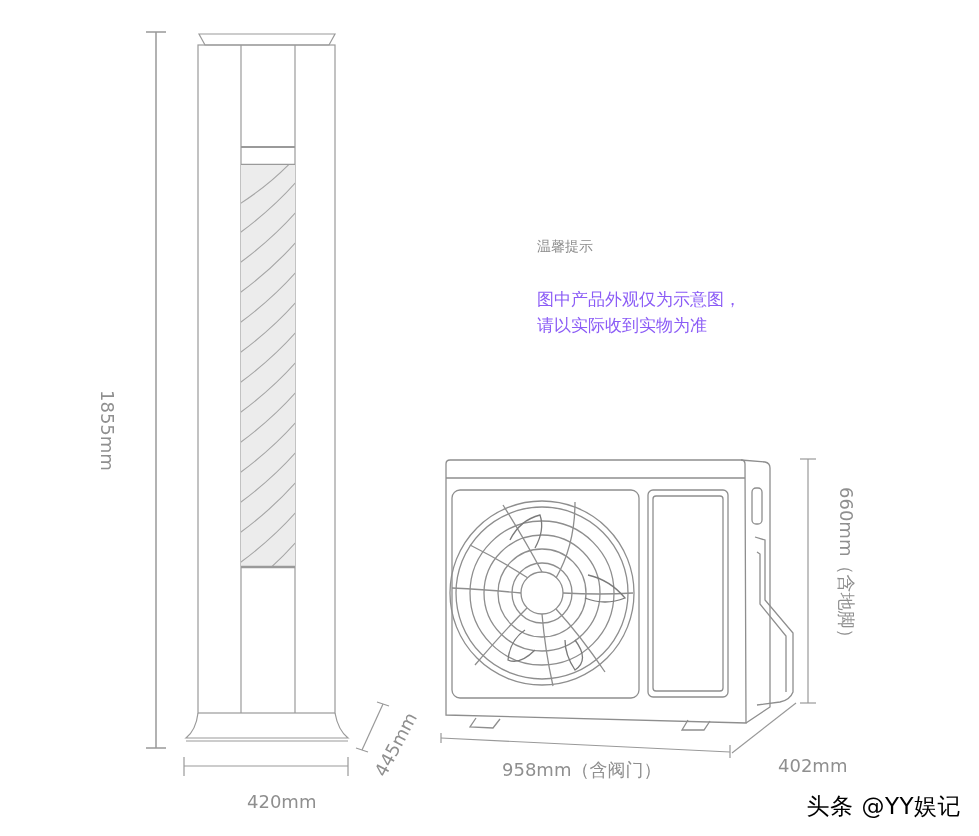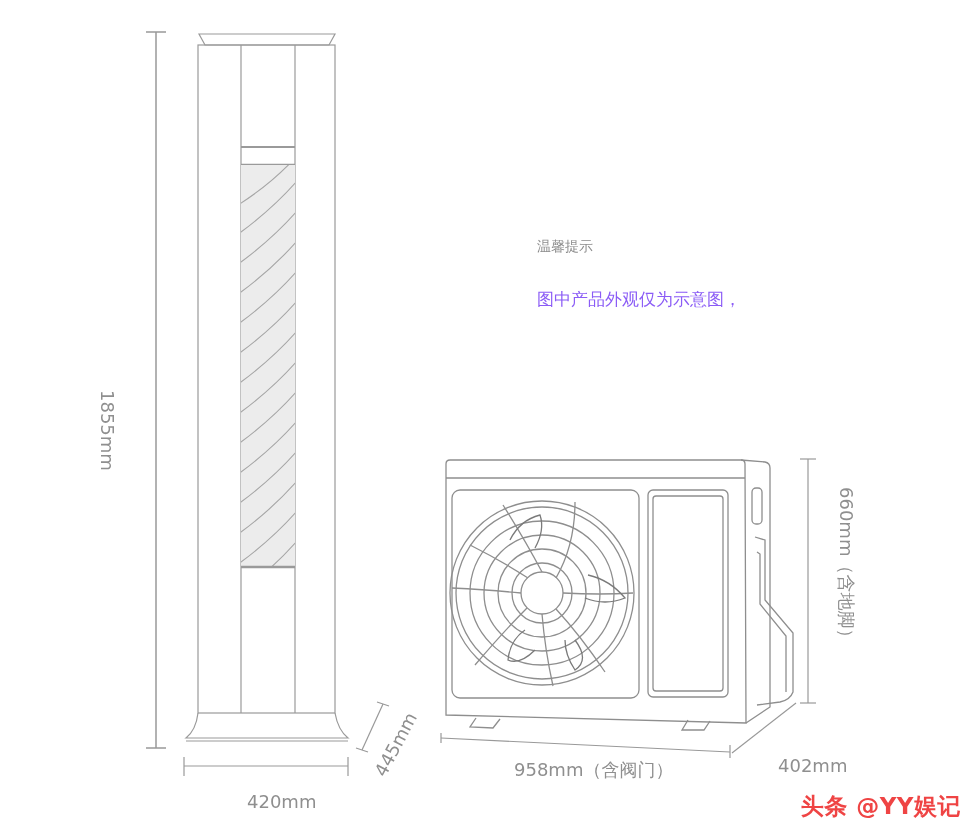--- a/index.html
+++ b/index.html
@@ -7,24 +7,24 @@
          font-family:"DejaVu Sans", "Liberation Sans", sans-serif; color:#8a8a8a; }
   svg.canvas { position:absolute; left:0; top:0; }
   .txt { position:absolute; white-space:nowrap; }
   .tip-title { left:537px; top:238px; font-size:14px; color:#8c8c8c; }
   .tip-body { left:537px; top:286px; font-size:17px; line-height:26px; color:#8b5cf6; }
   .tip-body span { display:block; }
   .dim { font-size:18px; color:#8f8f8f; }
   .dim-1855 { left:118px; top:390px; transform-origin:0 0; transform:rotate(90deg); }
   .dim-420 { left:247px; top:791px; }
   .dim-445 { left:370px; top:770px; transform-origin:0 0; transform:rotate(-62deg); }
-  .dim-958 { left:514px; top:758px; }
+  .dim-958 { left:502px; top:758px; }
   .dim-402 { left:778px; top:755px; }
   .dim-660 { left:858px; top:487px; transform-origin:0 0; transform:rotate(90deg); }
-  .watermark { right:18px; bottom:14px; font-size:23px; color:#ef4444; letter-spacing:0.5px; font-weight:bold; }
+  .watermark { right:18px; bottom:14px; font-size:23px; color:#000000; letter-spacing:0.5px; font-weight:normal; }
 </style>
 </head>
 <body>
 
 <svg class="canvas" width="979" height="836" viewBox="0 0 979 836">
   <defs>
     <clipPath id="hatchClip">
         <rect x="241" y="165" width="54" height="402"></rect>
       </clipPath>
   </defs>
@@ -136,20 +136,21 @@
   <g stroke="#999" stroke-width="1.2" fill="none">
     <line x1="800" y1="459" x2="816" y2="459"></line>
     <line x1="808" y1="459" x2="808" y2="703"></line>
     <line x1="800" y1="703" x2="816" y2="703"></line>
   </g>
 </svg>
 
 <div class="txt tip-title">温馨提示</div>
 <div class="txt tip-body">
   <span>图中产品外观仅为示意图，</span>
+  <span>请以实际收到实物为准</span>
 </div>
 
 <div class="txt dim dim-1855">1855mm</div>
 <div class="txt dim dim-420">420mm</div>
 <div class="txt dim dim-445">445mm</div>
 
 <div class="txt dim dim-958">958mm（含阀门）</div>
 <div class="txt dim dim-402">402mm</div>
 <div class="txt dim dim-660">660mm（含地脚）</div>
 

